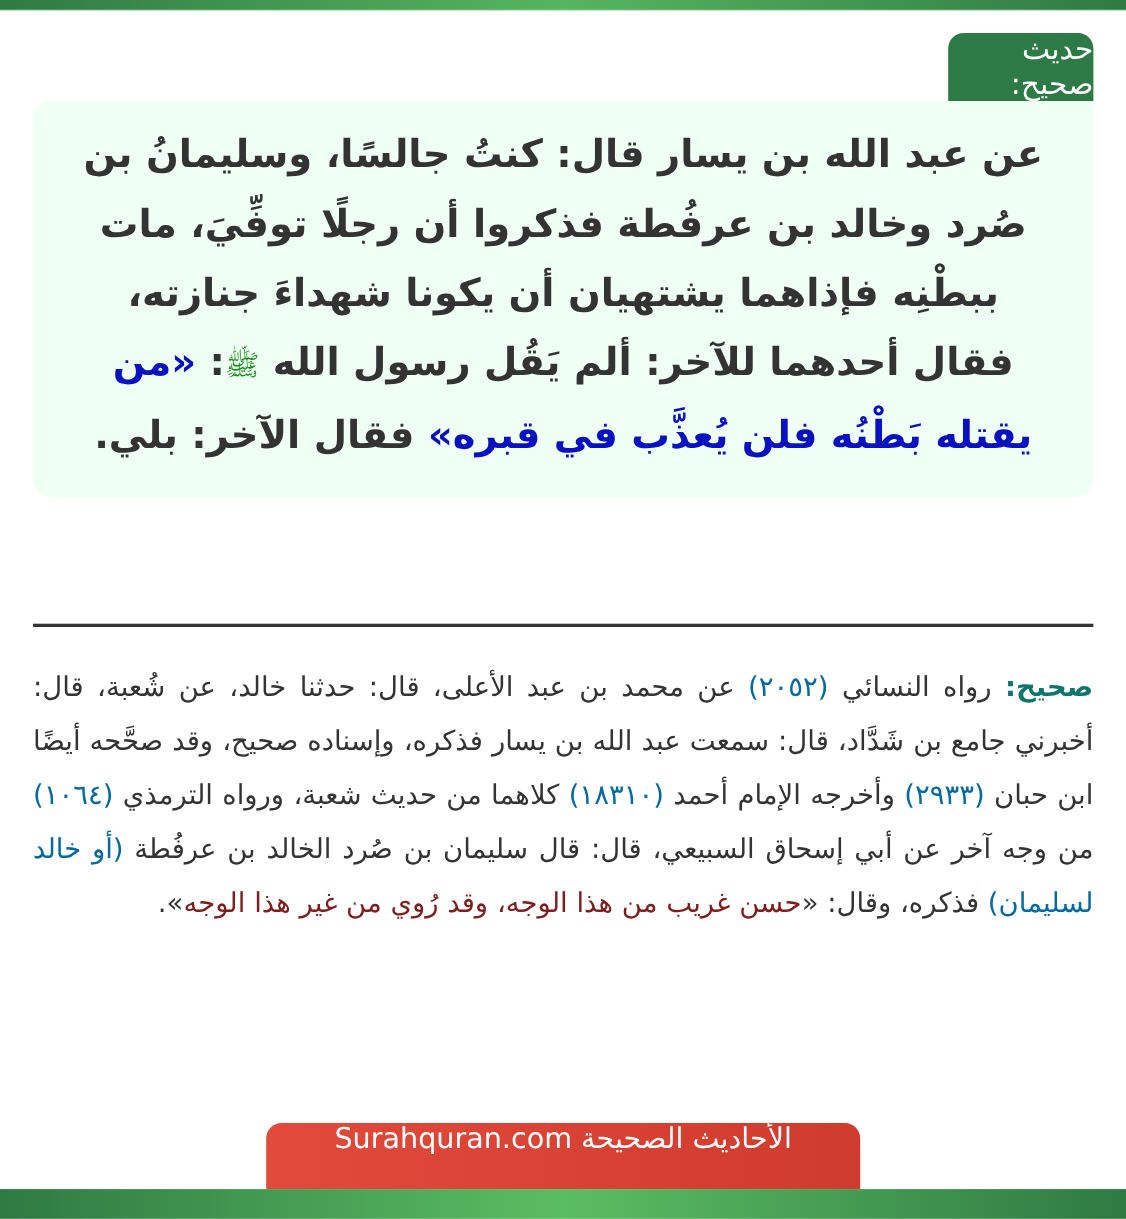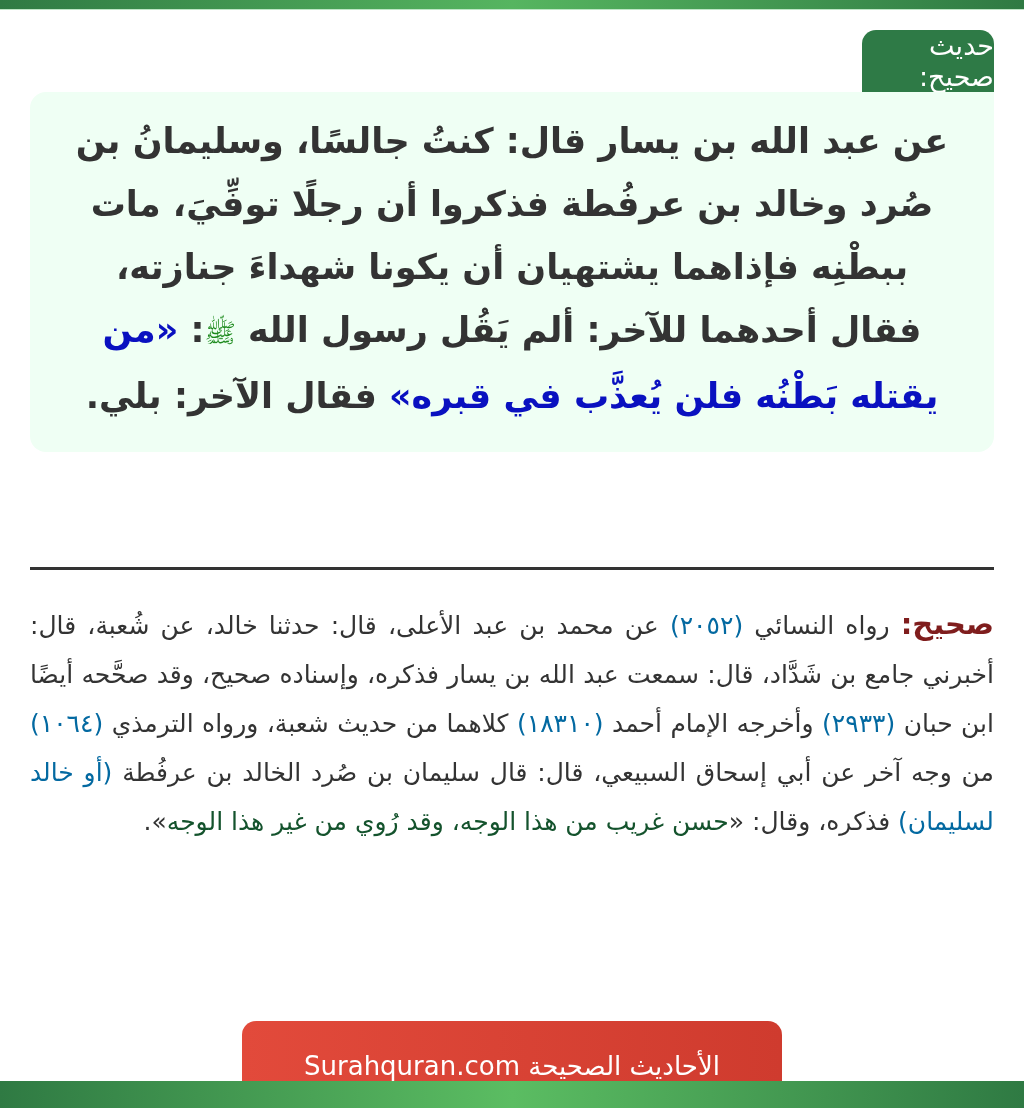--- a/index.html
+++ b/index.html
@@ -40,29 +40,29 @@
   .hadith-box .pbuh { color: #1c8a1c; font-weight: normal; font-size: 26px; }
   .divider {
     position: absolute; left: 30px; top: 567px; width: 964px; height: 3px;
     background: #333333;
   }
   .commentary {
     position: absolute; left: 30px; top: 600px; width: 964px;
     direction: rtl; text-align: justify; text-align-last: right;
     font-size: 25px; line-height: 49px; color: #333333;
   }
-  .commentary .grade-label { color: #7f1d1d; font-weight: bold; font-size: 29px; margin-top: 48px; }
+  .commentary .grade-label { color: #0f766e; font-weight: bold; font-size: 25px; margin-top: 48px; }
   .commentary .ref { color: #0369a1; }
-  .commentary .quote { color: #14532d; }
+  .commentary .quote { color: #7f1d1d; }
   .site-badge {
     position: absolute; left: 242px; top: 1021px; width: 540px; height: 60px;
     background: linear-gradient(90deg, #e24a3b, #cf3b2e);
     border-radius: 14px 14px 0 0;
     color: #ffffff; font-size: 26px;
-    display: flex; align-items: flex-end; justify-content: center;
+    display: flex; align-items: flex-start; justify-content: center;
     direction: rtl;
   }
 </style>
 </head>
 <body>
 
 <div class="top-bar"></div>
 
 <div class="grade-tag">
   <span>حديث صحيح:</span>

